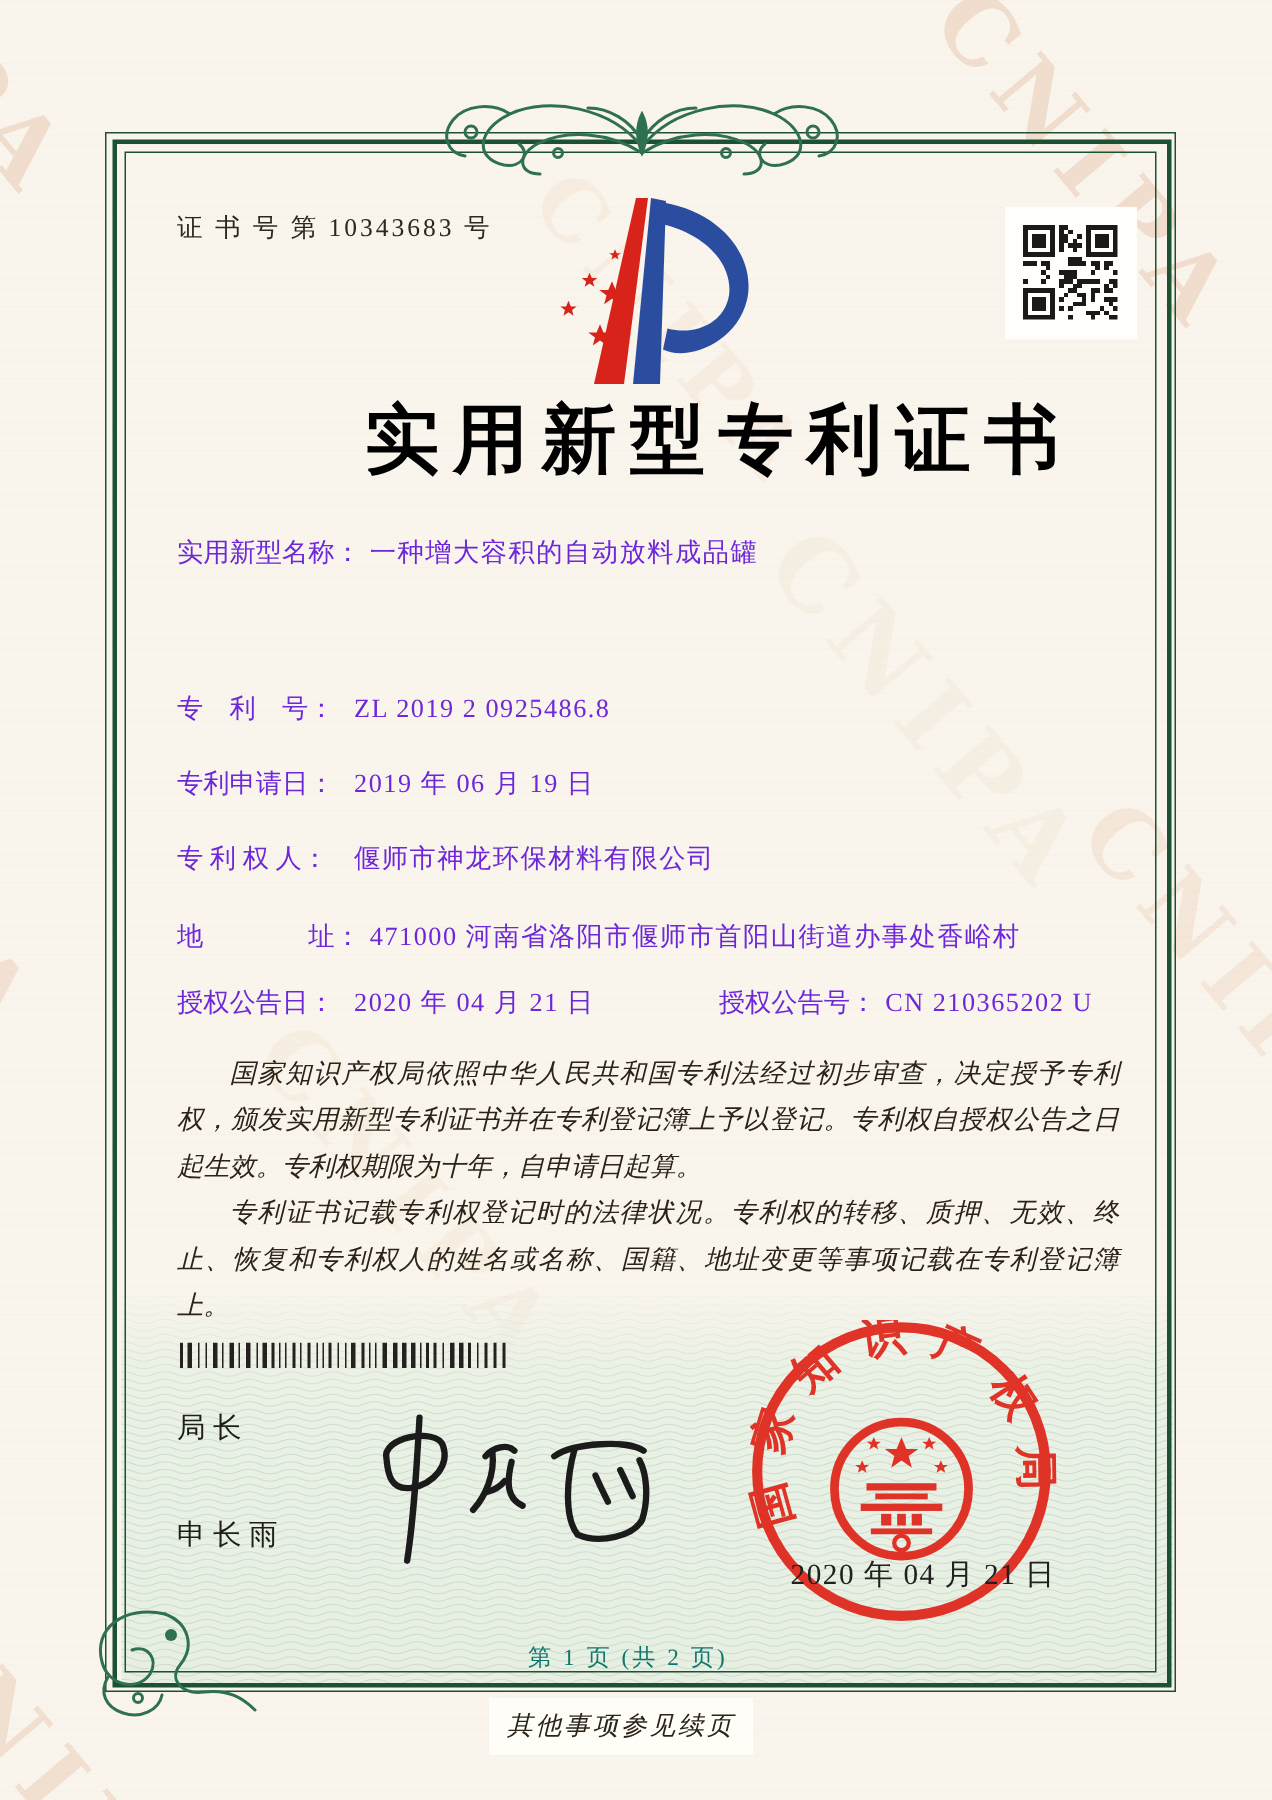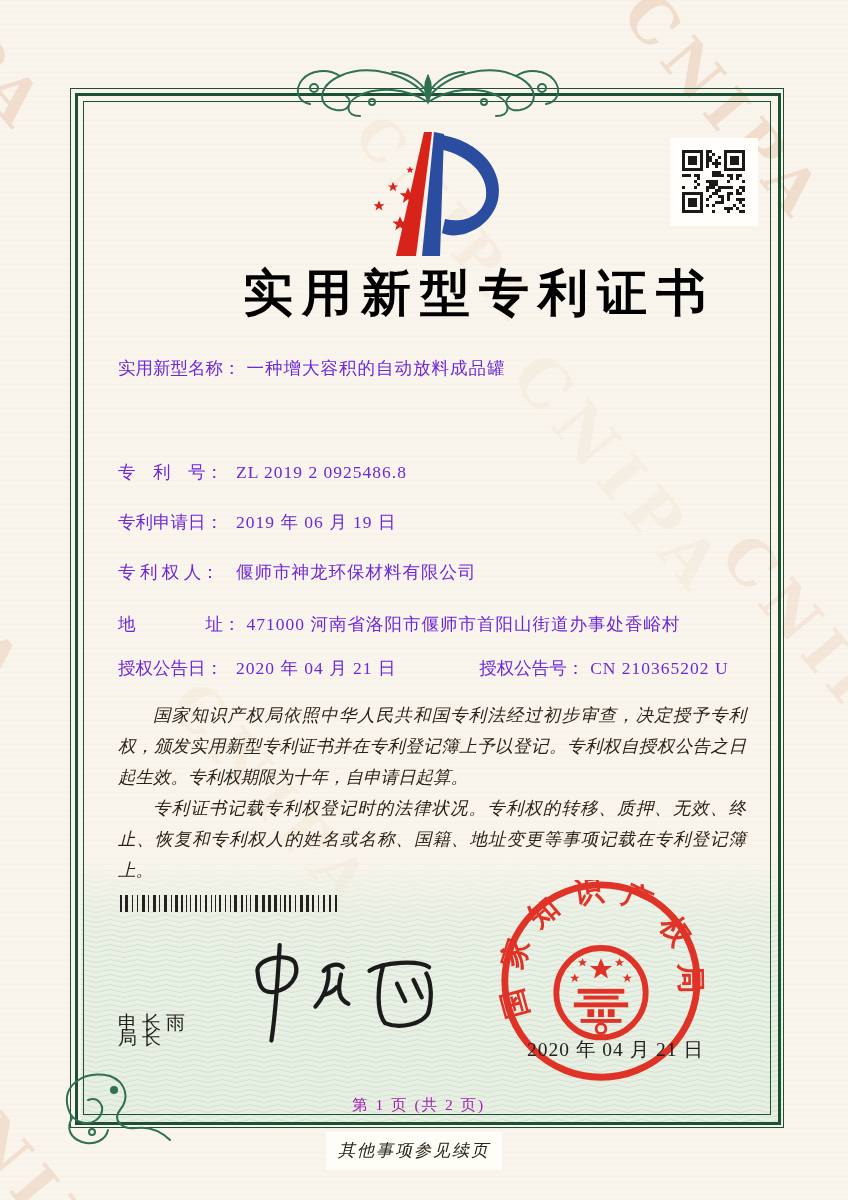--- a/index.html
+++ b/index.html
@@ -25,21 +25,21 @@
   .cert-no{font-size:17px;letter-spacing:2px;color:#2c2820;}
   .title{font-size:50px;font-weight:bold;letter-spacing:9px;color:#000000;white-space:nowrap;}
   .frow{position:absolute;left:118px;font-size:17.5px;white-space:nowrap;color:#6d28d9;}
   .frow .lbl{display:inline-block;min-width:112px;}
   .frow .val{margin-left:6px;letter-spacing:1px;}
   .paras{position:absolute;left:118px;top:700px;width:628px;font-size:17.5px;
     line-height:31px;font-style:italic;color:#2b2317;text-align:justify;}
   .paras p{margin:0;text-indent:2em;font-style:italic;}
   .officer{font-family:"Liberation Sans","DejaVu Sans",sans-serif;font-size:19px;
     letter-spacing:5px;color:#1f1d1a;}
-  .pageno{font-size:15.5px;letter-spacing:2px;color:#a21caf;}
+  .pageno{font-size:15.5px;letter-spacing:2px;color:#0f766e;}
   .note-box{position:absolute;left:326px;top:1132px;z-index:4;background:#fffdf8;
     padding:7px 12px 8px;font-size:17px;font-style:italic;letter-spacing:2px;color:#2b2317;}
   .seal-date{position:absolute;left:527px;top:1036px;z-index:5;font-size:19.5px;
     letter-spacing:1px;color:#20201e;white-space:nowrap;}
   svg{display:block;}
 </style>
 </head>
 <body>
 
 <div id="page">
@@ -132,20 +132,21 @@
   <svg class="content" style="left:52px;top:1068px;z-index:4;" width="120" height="80" viewBox="0 0 120 80">
     <g stroke="#2e7050" fill="none" stroke-width="2" stroke-linecap="round">
       <path d="M58,8 C30,2 10,18 16,40 C20,56 40,60 48,48 C54,38 46,28 36,32"></path>
       <path d="M58,8 C74,14 78,30 68,42 C60,52 70,62 84,60 C100,58 110,64 118,72"></path>
       <path d="M20,50 C14,60 18,70 30,74 C42,78 54,72 56,62"></path>
       <circle cx="62" cy="22" r="4" fill="#2e7050" stroke="none"></circle>
       <circle cx="40" cy="64" r="3"></circle>
     </g>
   </svg>
 
+  <div class="content cert-no" style="left:118px;top:140px;">证 书 号 第 10343683 号</div>
 
   <svg class="content" style="left:348px;top:128px;" width="160" height="130" viewBox="0 0 160 130">
     <defs>
       <polygon id="star" points="0,-10 2.94,-3.09 10,-3.09 4.26,1.18 6.18,8.09 0,3.82 -6.18,8.09 -4.26,1.18 -10,-3.09 -2.94,-3.09"></polygon>
     </defs>
     <path d="M88,6 C136,12 156,46 150,72 C143,101 110,113 94,105 L97,91 C116,96 135,87 138,69 C141,47 120,25 86,20 Z" fill="#2b4da0"></path>
     <polygon points="86,4 96,6 92,128 74,128" fill="#2b4da0"></polygon>
     <polygon points="76,4 84,4 68,128 48,128" fill="#d8231a"></polygon>
     <g fill="#d8231a">
       <use href="#star" transform="translate(62,42) scale(0.38)"></use>
@@ -422,21 +423,21 @@
         <rect x="180" y="0" width="3" height="17" fill="#24211e"></rect>
         <rect x="186" y="0" width="3" height="17" fill="#24211e"></rect>
         <rect x="192" y="0" width="2" height="17" fill="#24211e"></rect>
         <rect x="198" y="0" width="1" height="17" fill="#24211e"></rect>
         <rect x="203" y="0" width="2" height="17" fill="#24211e"></rect>
         <rect x="209" y="0" width="2" height="17" fill="#24211e"></rect>
         <rect x="215" y="0" width="2" height="17" fill="#24211e"></rect>
       </svg>
   </div>
 
-  <div class="content officer" style="left:118px;top:1025px;">局长</div>
+  <div class="content officer" style="left:118px;top:939px;">局长</div>
   <div class="content officer" style="left:118px;top:1010px;">申长雨</div>
 
   <svg class="content" style="left:232px;top:936px;" width="220" height="110" viewBox="0 0 240 120">
     <g stroke="#1b1b1b" fill="none" stroke-width="4.6" stroke-linecap="round">
       <path d="M28,40 C24,24 64,17 69,30 C74,44 63,58 46,61 C31,63 29,51 28,40"></path>
       <path d="M52,10 C50,45 48,82 43,114"></path>
       <path d="M100,38 C106,31 116,29 121,34"></path>
       <path d="M105,35 C107,51 100,67 91,77"></path>
       <path d="M119,42 C115,58 116,69 127,74"></path>
       <path d="M114,56 C110,61 105,63 101,64"></path>

